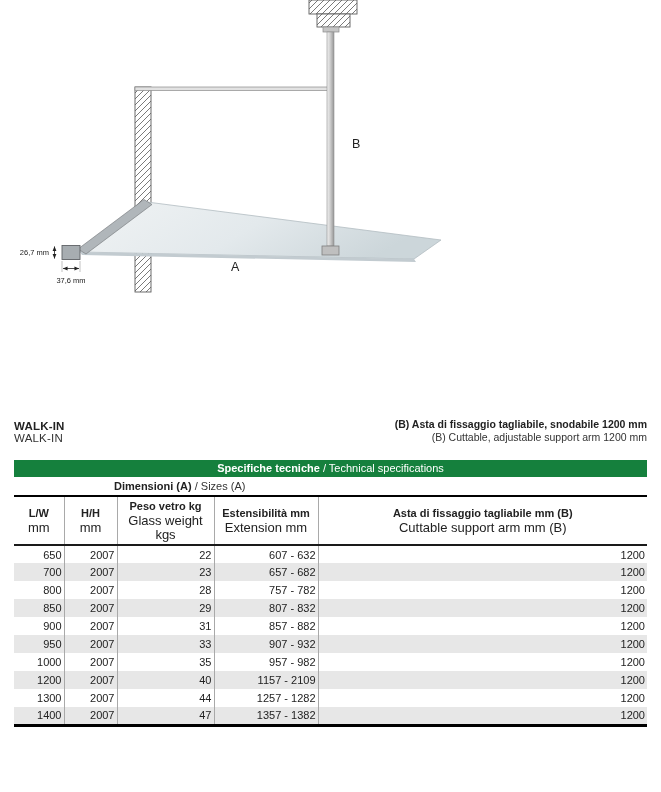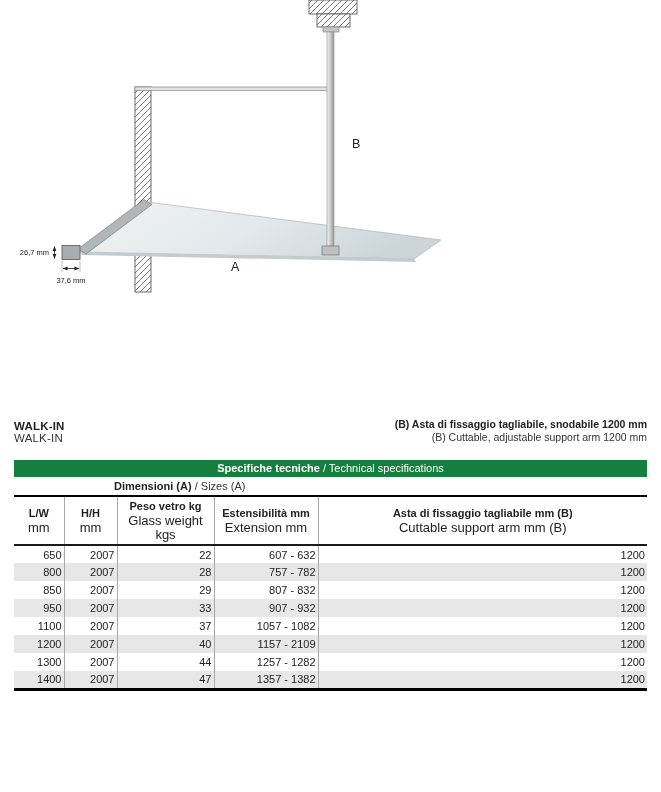--- a/index.html
+++ b/index.html
@@ -162,45 +162,59 @@
   </thead>
   <tbody>
     <tr>
       <td>650</td>
       <td>2007</td>
       <td>22</td>
       <td>607 - 632</td>
       <td>1200</td>
     </tr>
     <tr>
+      <td>700</td>
+      <td>2007</td>
+      <td>23</td>
+      <td>657 - 682</td>
+      <td>1200</td>
+    </tr>
+    <tr>
       <td>800</td>
       <td>2007</td>
       <td>28</td>
       <td>757 - 782</td>
       <td>1200</td>
     </tr>
     <tr>
       <td>850</td>
       <td>2007</td>
       <td>29</td>
       <td>807 - 832</td>
       <td>1200</td>
     </tr>
     <tr>
+      <td>900</td>
+      <td>2007</td>
+      <td>31</td>
+      <td>857 - 882</td>
+      <td>1200</td>
+    </tr>
+    <tr>
       <td>950</td>
       <td>2007</td>
       <td>33</td>
       <td>907 - 932</td>
       <td>1200</td>
     </tr>
     <tr>
-      <td>1100</td>
-      <td>2007</td>
-      <td>37</td>
-      <td>1057 - 1082</td>
+      <td>1000</td>
+      <td>2007</td>
+      <td>35</td>
+      <td>957 - 982</td>
       <td>1200</td>
     </tr>
     <tr>
       <td>1200</td>
       <td>2007</td>
       <td>40</td>
       <td>1157 - 2109</td>
       <td>1200</td>
     </tr>
     <tr>

